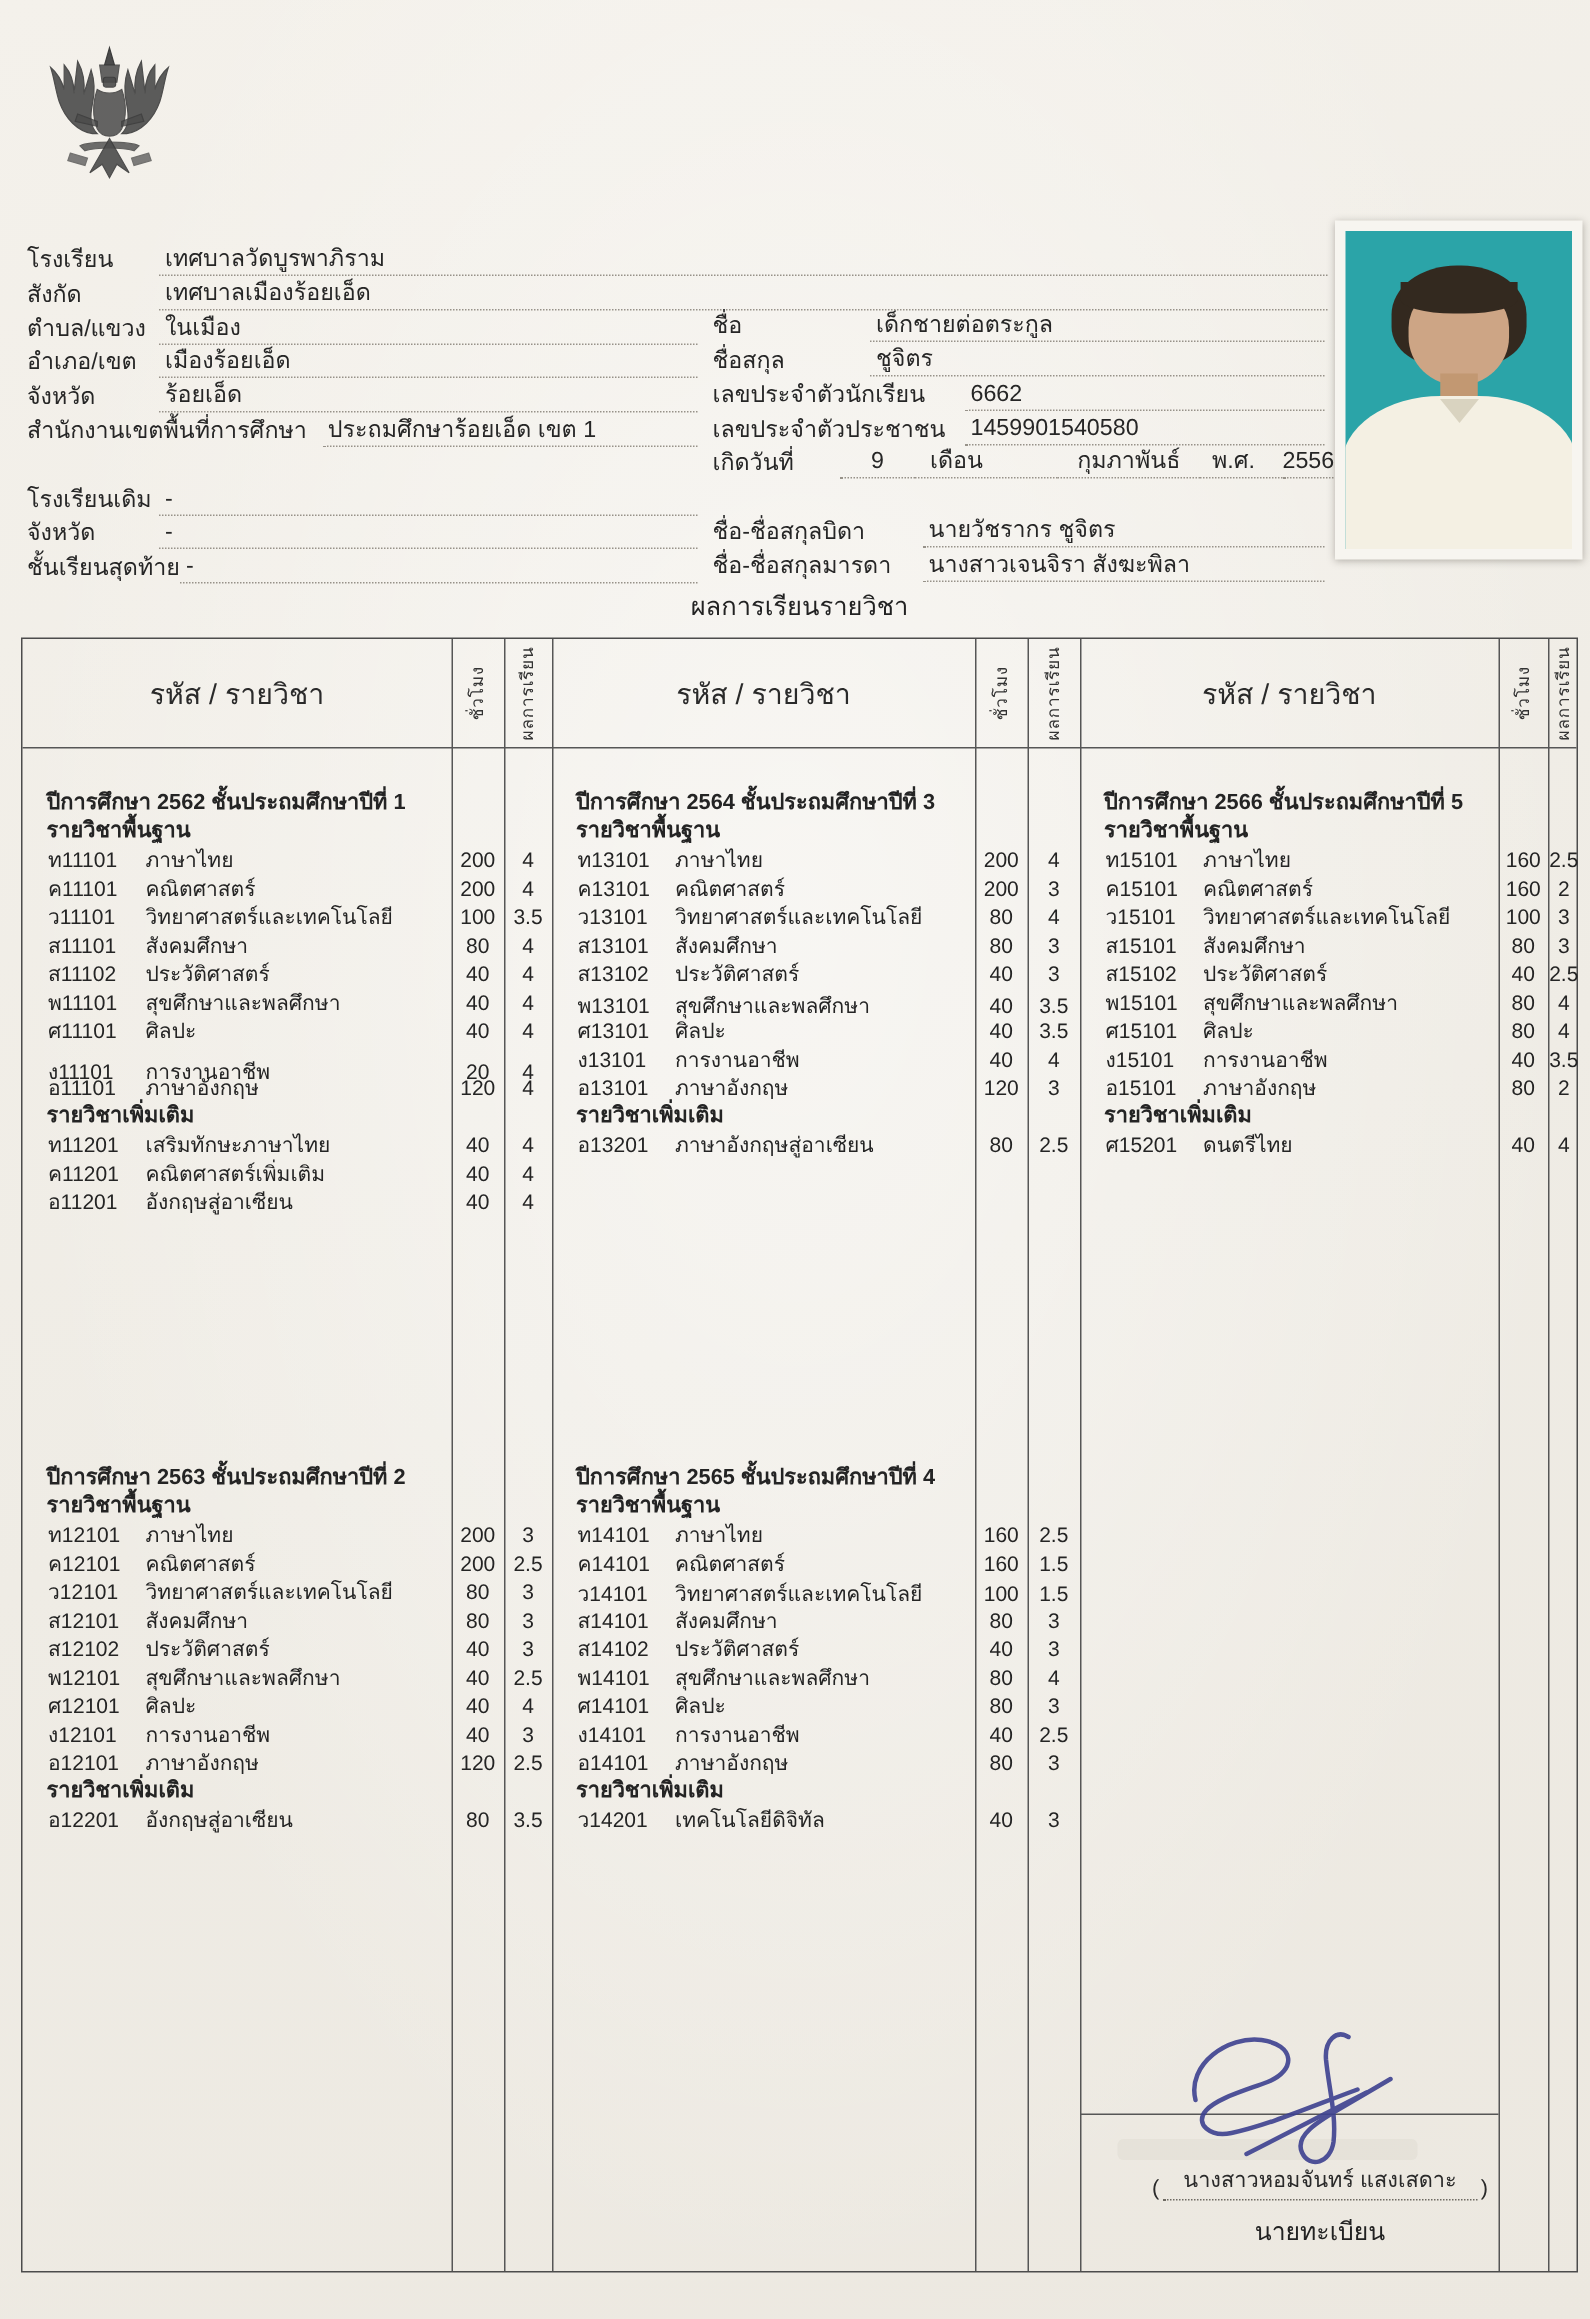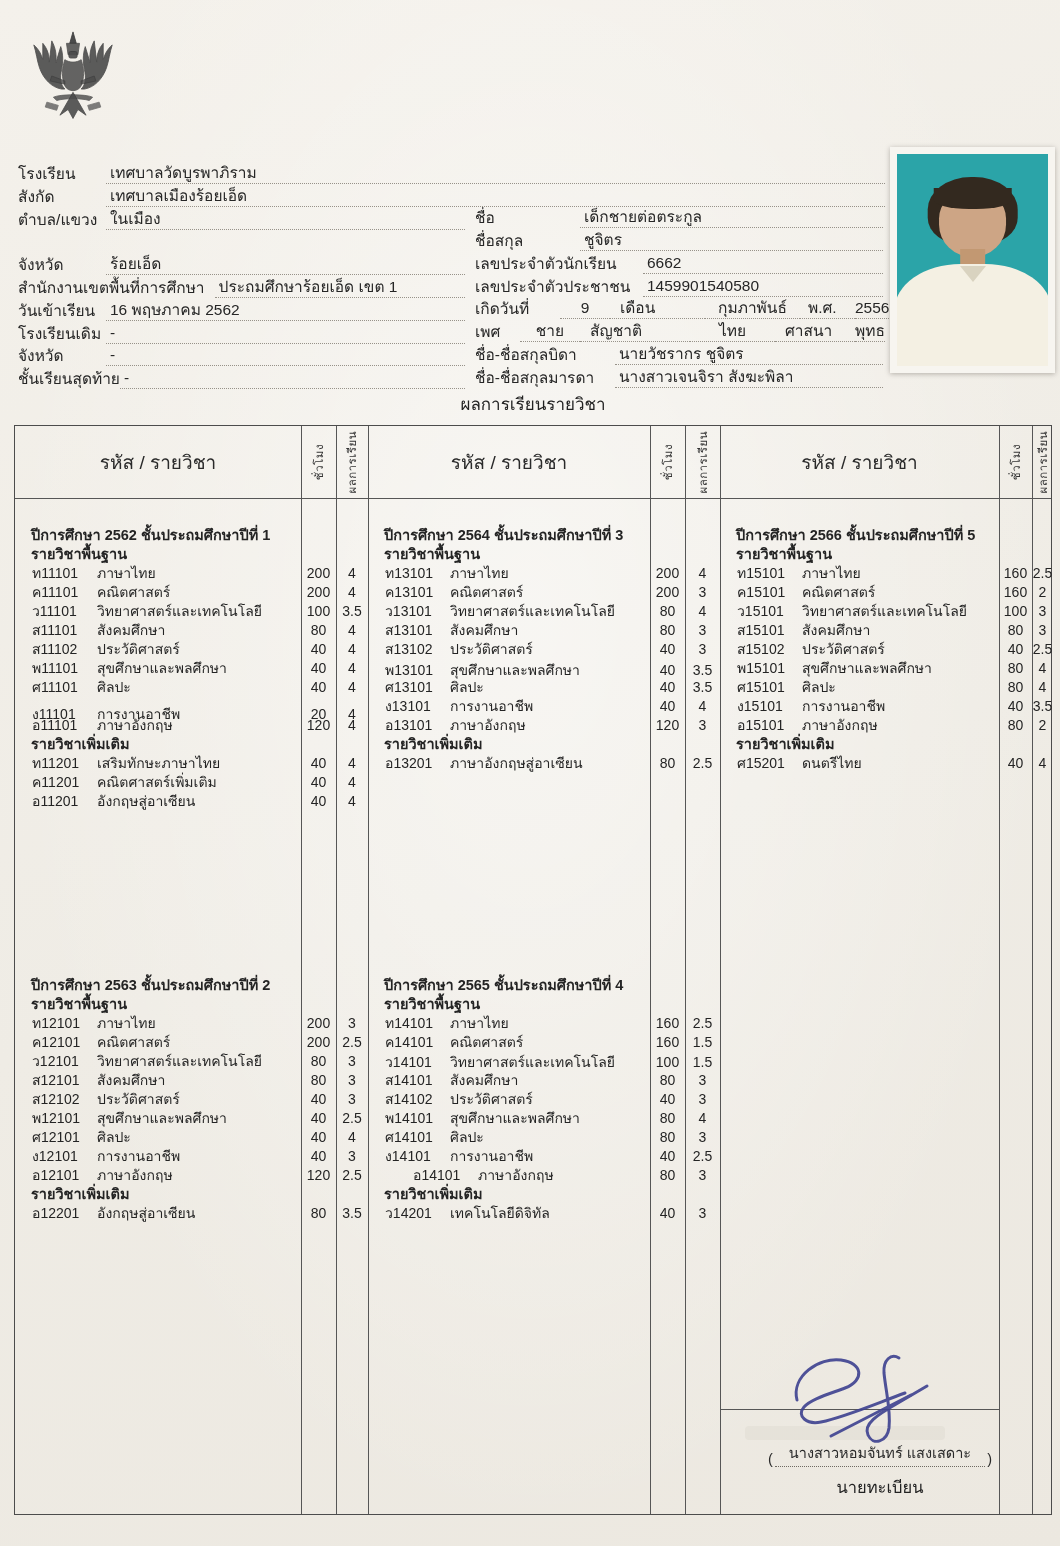--- a/index.html
+++ b/index.html
@@ -131,31 +131,31 @@
       <span class="val dot">เทศบาลวัดบูรพาภิราม</span>
     </div>
   <div class="inforow col-l" style="top:185px">
       <span class="lab">สังกัด</span>
       <span class="val dot">เทศบาลเมืองร้อยเอ็ด</span>
     </div>
   <div class="inforow col-l short" style="top:208px">
       <span class="lab">ตำบล/แขวง</span>
       <span class="val dot">ในเมือง</span>
     </div>
+  <div class="inforow col-l short" style="top:230px">
+      <span class="lab">อำเภอ/เขต</span>
+      <span class="val dot">เมืองร้อยเอ็ด</span>
+    </div>
   <div class="inforow col-l short" style="top:253px">
       <span class="lab">จังหวัด</span>
       <span class="val dot">ร้อยเอ็ด</span>
     </div>
   <div class="inforow col-l short nolabw" style="top:276px">
       <span class="lab">สำนักงานเขตพื้นที่การศึกษา</span>
       <span class="val dot">ประถมศึกษาร้อยเอ็ด เขต 1</span>
-    </div>
-  <div class="inforow col-l short" style="top:299px">
-      <span class="lab">วันเข้าเรียน</span>
-      <span class="val dot">16 พฤษภาคม 2562</span>
     </div>
   <div class="inforow col-l short" style="top:322px">
       <span class="lab">โรงเรียนเดิม</span>
       <span class="val dot">-</span>
     </div>
   <div class="inforow col-l short" style="top:344px">
       <span class="lab">จังหวัด</span>
       <span class="val dot">-</span>
     </div>
   <div class="inforow col-l short" style="top:367px">
@@ -182,28 +182,20 @@
 
   <div class="inforow col-r" style="top:297px">
     <span class="lab" style="min-width:85px">เกิดวันที่</span>
     <span class="seg dot" style="width:50px">9</span>
     <span class="seg dot" style="width:95px;text-align:left;padding-left:10px">เดือน</span>
     <span class="seg dot" style="width:95px">กุมภาพันธ์</span>
     <span class="seg dot" style="width:55px;text-align:left;padding-left:8px">พ.ศ.</span>
     <span class="seg dot" style="flex:1 1 auto">2556</span>
   </div>
 
-  <div class="inforow col-r" style="top:320px">
-    <span class="lab" style="min-width:45px">เพศ</span>
-    <span class="seg dot" style="width:60px">ชาย</span>
-    <span class="seg dot" style="width:110px;text-align:left;padding-left:10px">สัญชาติ</span>
-    <span class="seg dot" style="width:85px">ไทย</span>
-    <span class="seg dot" style="width:80px;text-align:left;padding-left:10px">ศาสนา</span>
-    <span class="seg dot" style="flex:1 1 auto">พุทธ</span>
-  </div>
 
   <div class="inforow col-r labw140" style="top:343px">
       <span class="lab">ชื่อ-ชื่อสกุลบิดา</span>
       <span class="val dot">นายวัชรากร ชูจิตร</span>
     </div>
   <div class="inforow col-r labw140" style="top:366px">
       <span class="lab">ชื่อ-ชื่อสกุลมารดา</span>
       <span class="val dot">นางสาวเจนจิรา สังฆะพิลา</span>
     </div>
 
@@ -501,21 +493,21 @@
           <span class="name">ศิลปะ</span>
           <span class="h">80</span>
           <span class="g">3</span>
         </div>
         <div class="row subj" style="top: 649px;">
           <span class="code">ง14101</span>
           <span class="name">การงานอาชีพ</span>
           <span class="h">40</span>
           <span class="g">2.5</span>
         </div>
-        <div class="row subj" style="top: 668px; padding-left: 28px;">
+        <div class="row subj" style="top: 668px;">
           <span class="code">อ14101</span>
           <span class="name">ภาษาอังกฤษ</span>
           <span class="h">80</span>
           <span class="g">3</span>
         </div>
         <div class="row cat" style="top: 687px;">รายวิชาเพิ่มเติม</div>
         <div class="row subj" style="top: 706px;">
           <span class="code">ว14201</span>
           <span class="name">เทคโนโลยีดิจิทัล</span>
           <span class="h">40</span>

